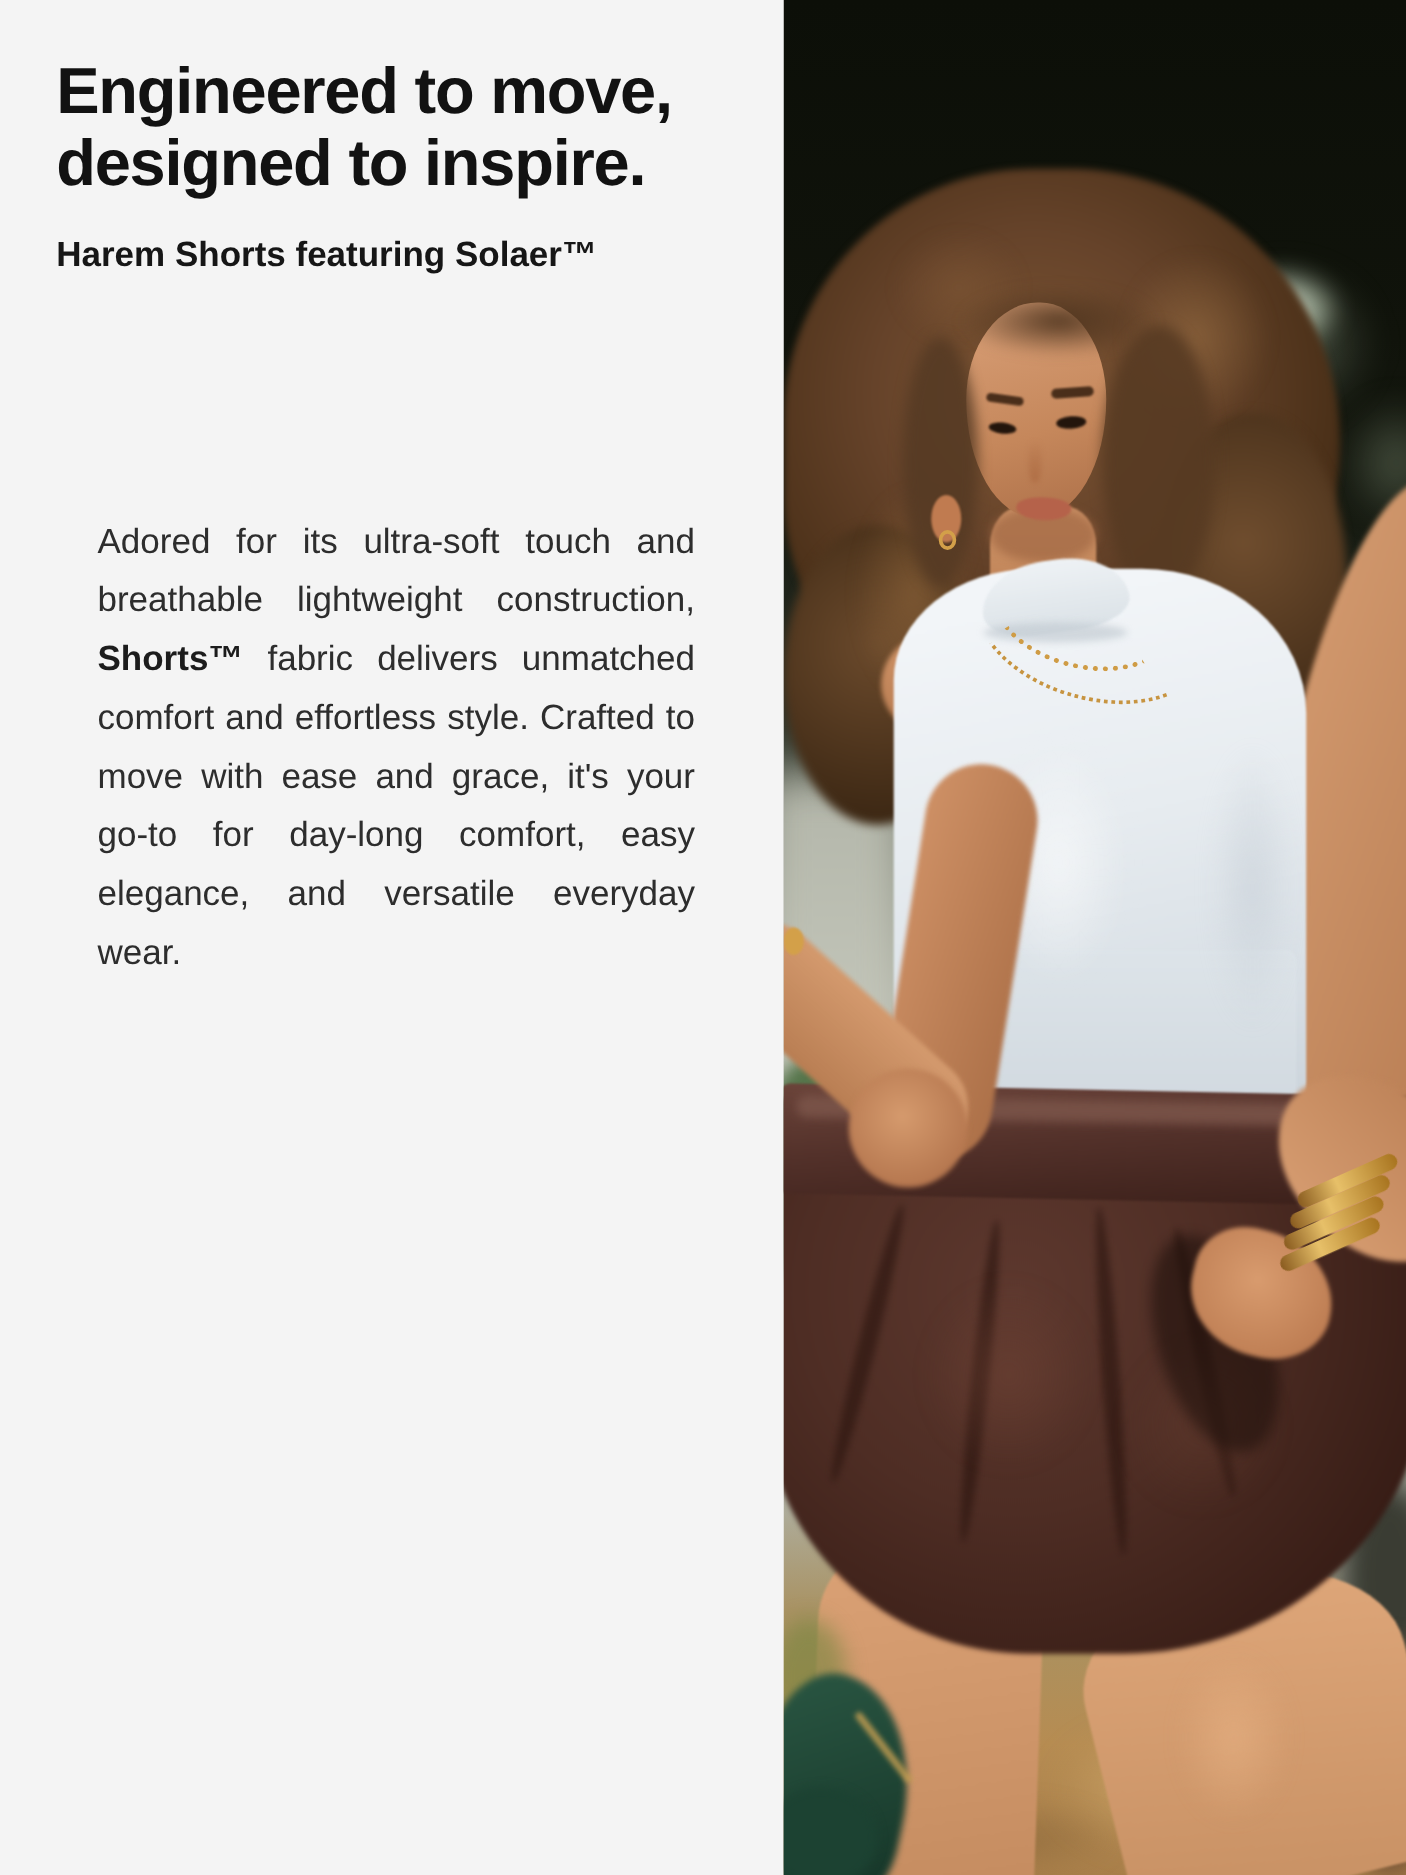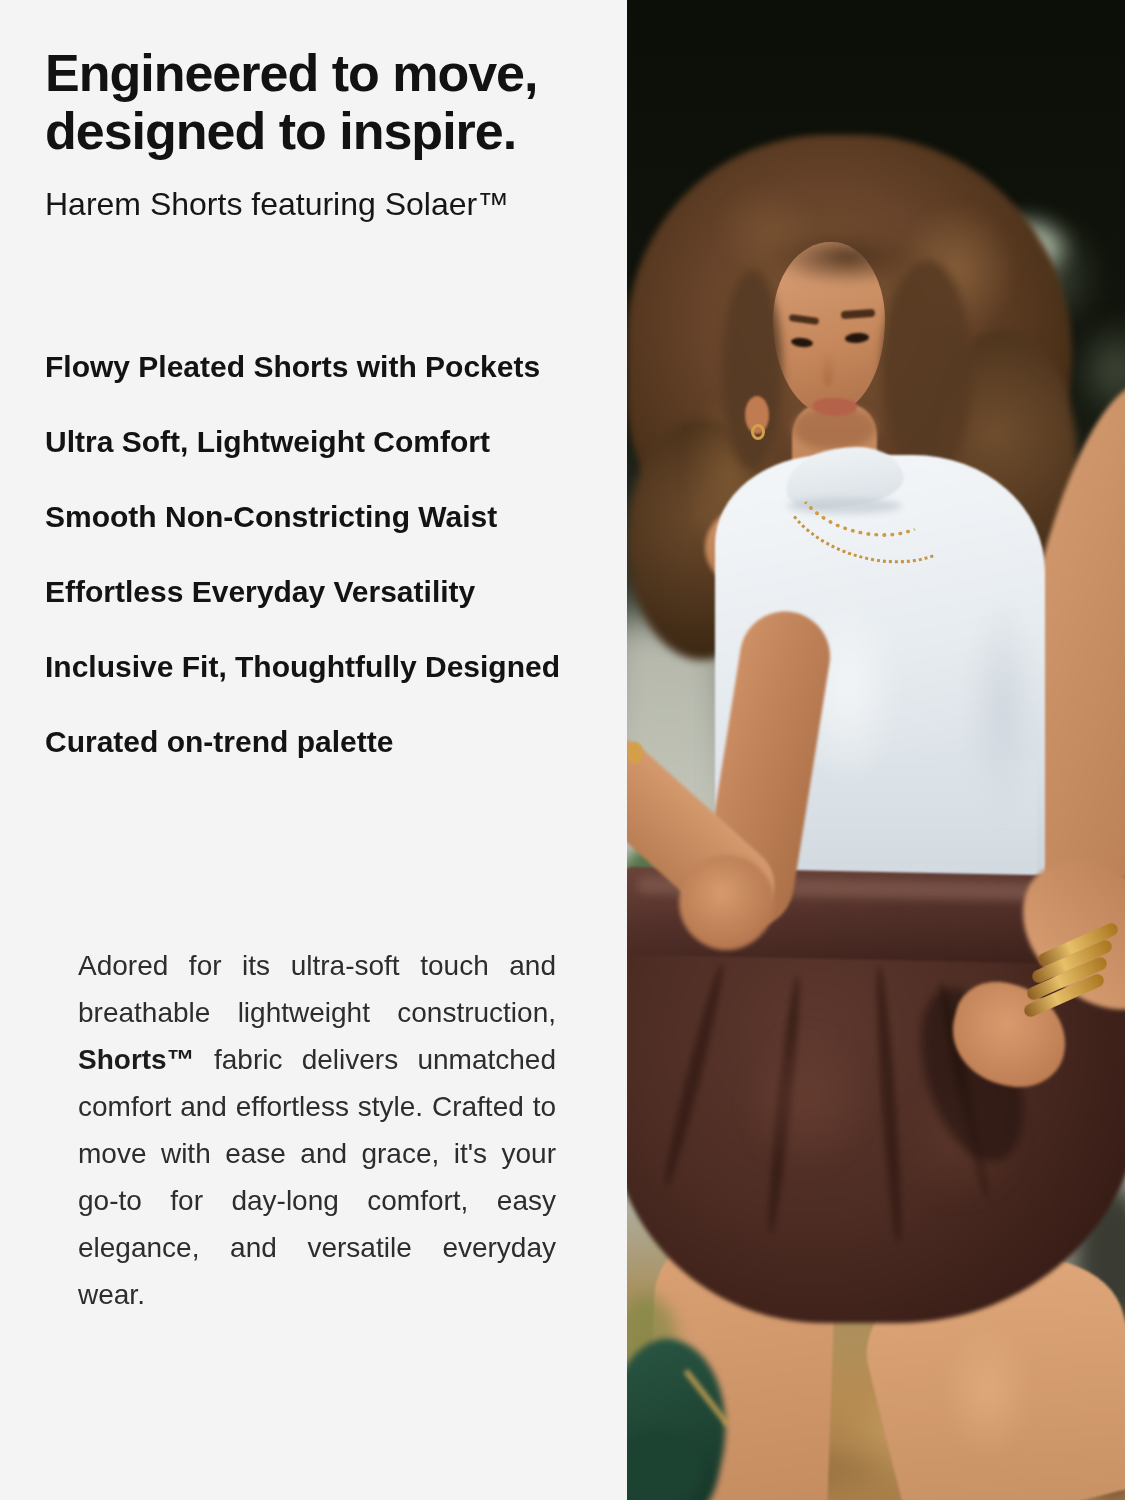--- a/index.html
+++ b/index.html
@@ -4,21 +4,21 @@
 <style>
   html,body{margin:0;padding:0;background:#e9e9e9;}
   .canvas{position:relative;width:1125px;height:1500px;overflow:hidden;
           font-family:"Liberation Sans","DejaVu Sans",sans-serif;background:#f4f4f4;}
 
   
   .copy{position:absolute;left:0;top:0;width:627px;height:1500px;background:#f4f4f4;
         box-sizing:border-box;padding:44px 0 0 45px;}
   .headline{margin:0;font-size:52px;line-height:58px;font-weight:bold;color:#121212;
             letter-spacing:-1px;white-space:pre-line;}
-  .subheadline{margin:24px 0 0 0;font-size:32px;line-height:40px;font-weight:400;color:#161616;}
+  .subheadline{margin:24px 0 0 0;font-size:28px;line-height:40px;font-weight:700;color:#161616;}
   .features{list-style:none;margin:128px 0 0 0;padding:0;}
   .features li{font-size:30px;line-height:30px;font-weight:bold;color:#131313;margin:0 0 45px 0;}
   .desc{margin:185px 0 0 33px;width:478px;font-size:28px;line-height:47px;color:#2d2d2d;
         text-align:justify;}
   .desc b{color:#1c1c1c;}
 
   
   .photo{position:absolute;left:627px;top:0;width:498px;height:1500px;overflow:hidden;
          background:linear-gradient(180deg,#0c0f08 0%,#10130b 18%,#161a11 28%,#2e342a 38%,
                     #6d7465 46%,#a3a89b 53%,#b3b6ab 60%,#b5b7ac 72%,#aeae9f 80%,
@@ -159,28 +159,20 @@
 </style>
 </head>
 <body>
 
 <div class="canvas">
 
   <section class="copy">
     <h1 class="headline">Engineered to move,
 designed to inspire.</h1>
     <p class="subheadline">Harem Shorts featuring Solaer™</p>
-    <ul class="features">
-      <li>Flowy Pleated Shorts with Pockets</li>
-      <li>Ultra Soft, Lightweight Comfort</li>
-      <li>Smooth Non-Constricting Waist</li>
-      <li>Effortless Everyday Versatility</li>
-      <li>Inclusive Fit, Thoughtfully Designed</li>
-      <li>Curated on-trend palette</li>
-    </ul>
     <p class="desc"><span>Adored for its ultra-soft touch and breathable lightweight construction, </span><b>Shorts™</b><span> fabric delivers unmatched comfort and effortless style. Crafted to move with ease and grace, it's your go-to for day-long comfort, easy elegance, and versatile everyday wear.</span></p>
   </section>
 
   <section class="photo" role="img" aria-label="Model with curly hair wearing a white sleeveless mock-neck top and brown pleated harem shorts, right hand tucked into pocket with gold bangle bracelets, gold chain necklace, dark studio background with a blurred light, green plant leaves and wood floor">
     <div class="s light-halo"></div>
     <div class="s light-main"></div>
     <div class="s light-soft-right"></div>
     <div class="s window-patch"></div>
 
     <div class="s leaf-mid-a"></div>

